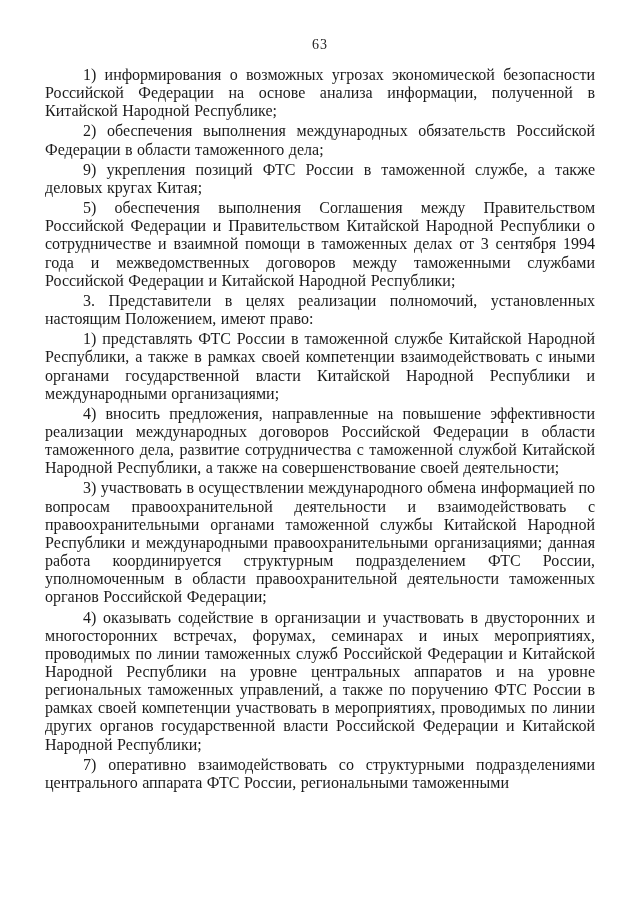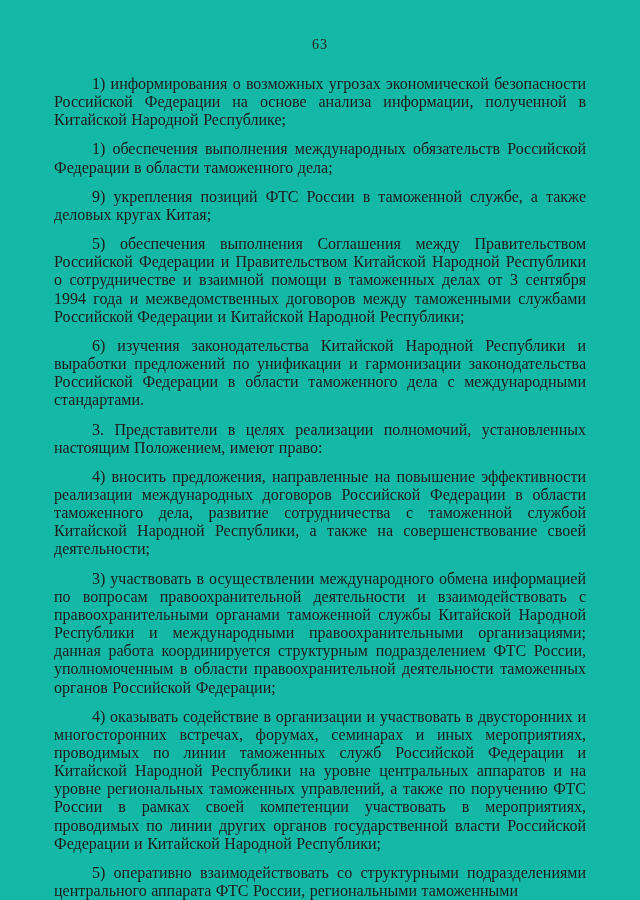--- a/index.html
+++ b/index.html
@@ -4,21 +4,21 @@
 <style>
   html, body {
     margin: 0;
     padding: 0;
     background: #e8e8e8;
   }
   .page {
     position: relative;
     width: 640px;
     height: 900px;
-    background: #14b8a6;
+    background: #ffffff;
     overflow: hidden;
     font-family: "Liberation Serif", "DejaVu Serif", serif;
     color: #1b1b1b;
   }
   .page-number {
     position: absolute;
     top: 37px;
     left: 0;
     width: 100%;
     text-align: center;
@@ -30,37 +30,37 @@
     position: absolute;
     top: 64px;
     left: 43px;
     width: 554px;
     font-size: 16px;
     line-height: 18.15px;
     text-align: justify;
     text-justify: inter-word;
   }
   .para {
-    margin: 11px;
+    margin: 2px;
     padding: 0;
     text-indent: 38px;
     word-spacing: 0.5px;
   }
 </style>
 </head>
 <body>
 
 <div class="page">
   <div class="page-number">63</div>
 
   <div class="text-block">
     <p class="para">1) информирования о возможных угрозах экономической безопасности Российской Федерации на основе анализа информации, полученной в Китайской Народной Республике;</p>
-    <p class="para">1) обеспечения выполнения международных обязательств Российской Федерации в области таможенного дела;</p>
+    <p class="para">2) обеспечения выполнения международных обязательств Российской Федерации в области таможенного дела;</p>
     <p class="para">9) укрепления позиций ФТС России в таможенной службе, а также деловых кругах Китая;</p>
     <p class="para">5) обеспечения выполнения Соглашения между Правительством Российской Федерации и Правительством Китайской Народной Республики о сотрудничестве и взаимной помощи в таможенных делах от 3 сентября 1994 года и межведомственных договоров между таможенными службами Российской Федерации и Китайской Народной Республики;</p>
-    <p class="para">6) изучения законодательства Китайской Народной Республики и выработки предложений по унификации и гармонизации законодательства Российской Федерации в области таможенного дела с международными стандартами.</p>
     <p class="para">3. Представители в целях реализации полномочий, установленных настоящим Положением, имеют право:</p>
+    <p class="para">1) представлять ФТС России в таможенной службе Китайской Народной Республики, а также в рамках своей компетенции взаимодействовать с иными органами государственной власти Китайской Народной Республики и международными организациями;</p>
     <p class="para">4) вносить предложения, направленные на повышение эффективности реализации международных договоров Российской Федерации в области таможенного дела, развитие сотрудничества с таможенной службой Китайской Народной Республики, а также на совершенствование своей деятельности;</p>
     <p class="para">3) участвовать в осуществлении международного обмена информацией по вопросам правоохранительной деятельности и взаимодействовать с правоохранительными органами таможенной службы Китайской Народной Республики и международными правоохранительными организациями; данная работа координируется структурным подразделением ФТС России, уполномоченным в области правоохранительной деятельности таможенных органов Российской Федерации;</p>
     <p class="para">4) оказывать содействие в организации и участвовать в двусторонних и многосторонних встречах, форумах, семинарах и иных мероприятиях, проводимых по линии таможенных служб Российской Федерации и Китайской Народной Республики на уровне центральных аппаратов и на уровне региональных таможенных управлений, а также по поручению ФТС России в рамках своей компетенции участвовать в мероприятиях, проводимых по линии других органов государственной власти Российской Федерации и Китайской Народной Республики;</p>
-    <p class="para">5) оперативно взаимодействовать со структурными подразделениями центрального аппарата ФТС России, региональными таможенными</p>
+    <p class="para">7) оперативно взаимодействовать со структурными подразделениями центрального аппарата ФТС России, региональными таможенными</p>
   </div>
 </div>
 
 </body></html>

